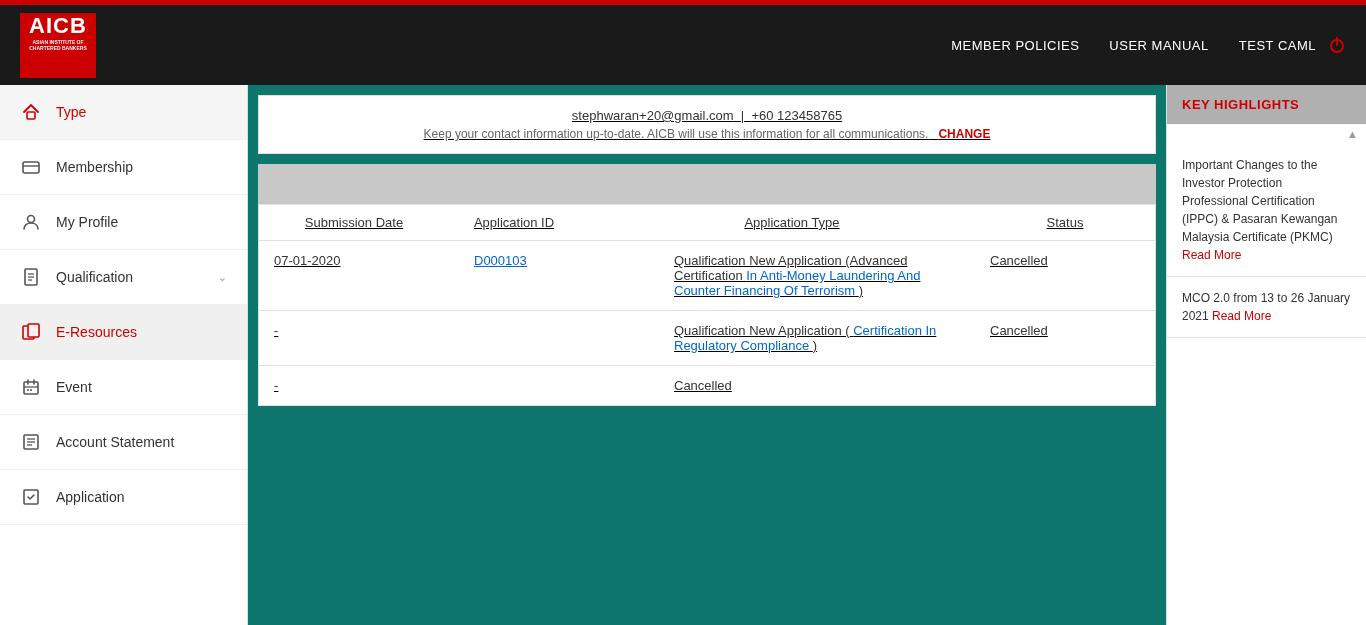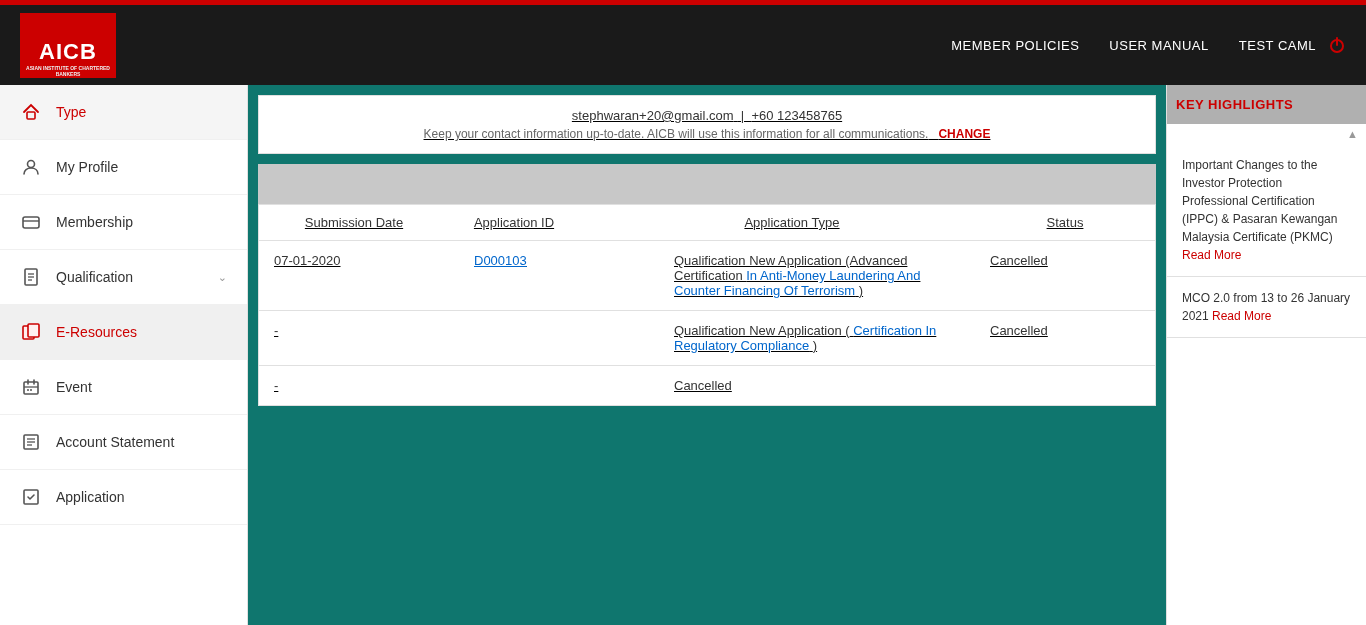--- a/index.html
+++ b/index.html
@@ -16,26 +16,26 @@
     .header {
       background: #1a1a1a;
       height: 80px;
       display: flex;
       align-items: center;
       justify-content: space-between;
       padding: 0 20px;
     }
     .logo-box {
       background: #cc0000;
-      width: 96px;
+      width: 76px;
       height: 65px;
       display: flex;
       flex-direction: column;
       align-items: center;
-      justify-content: flex-end;
+      justify-content: flex-start;
       color: white;
       font-weight: bold;
     }
     .logo-box .logo-text {
       font-size: 22px;
       font-weight: 900;
       letter-spacing: 1px;
     }
     .logo-box .logo-sub {
       font-size: 5px;
@@ -187,21 +187,21 @@
       width: 200px;
       flex-shrink: 0;
       background: #ffffff;
       border-left: 1px solid #e0e0e0;
     }
     .key-highlights-header {
       background: #b0b0b0;
       color: #cc0000;
       font-weight: bold;
       font-size: 13px;
-      padding: 12px 9px;
+      padding: 12px 15px;
       letter-spacing: 0.5px;
     }
     .highlight-item {
       padding: 12px 15px;
       border-bottom: 1px solid #e0e0e0;
       font-size: 12px;
       line-height: 1.5;
       color: #333;
     }
     .highlight-item .read-more {
@@ -248,35 +248,35 @@
           <path d="M2 9L9 2l7 7" stroke="#cc0000" stroke-width="1.8" stroke-linecap="round"></path>
           <rect x="5" y="9" width="8" height="7" rx="1" stroke="#cc0000" stroke-width="1.6" fill="none"></rect>
         </svg>
       </span>
       <span>Type</span>
     </div>
 
     <div class="sidebar-item">
       <span class="icon">
         <svg width="18" height="18" viewBox="0 0 18 18" fill="none">
+          <rect x="1" y="4" width="16" height="11" rx="2" stroke="#555" stroke-width="1.6"></rect>
+          <line x1="1" y1="8" x2="17" y2="8" stroke="#555" stroke-width="1.4"></line>
+        </svg>
+      </span>
+      <span>Membership</span>
+    </div>
+
+    <div class="sidebar-item">
+      <span class="icon">
+        <svg width="18" height="18" viewBox="0 0 18 18" fill="none">
           <circle cx="9" cy="6" r="3.5" stroke="#555" stroke-width="1.6"></circle>
           <path d="M2 16c0-3.866 3.134-6 7-6s7 2.134 7 6" stroke="#555" stroke-width="1.6" stroke-linecap="round"></path>
         </svg>
       </span>
       <span>My Profile</span>
-    </div>
-
-    <div class="sidebar-item">
-      <span class="icon">
-        <svg width="18" height="18" viewBox="0 0 18 18" fill="none">
-          <rect x="1" y="4" width="16" height="11" rx="2" stroke="#555" stroke-width="1.6"></rect>
-          <line x1="1" y1="8" x2="17" y2="8" stroke="#555" stroke-width="1.4"></line>
-        </svg>
-      </span>
-      <span>Membership</span>
     </div>
 
     <div class="sidebar-item">
       <span class="icon">
         <svg width="18" height="18" viewBox="0 0 18 18" fill="none">
           <rect x="3" y="1" width="12" height="16" rx="1" stroke="#555" stroke-width="1.6"></rect>
           <line x1="6" y1="6" x2="12" y2="6" stroke="#555" stroke-width="1.3"></line>
           <line x1="6" y1="9" x2="12" y2="9" stroke="#555" stroke-width="1.3"></line>
           <line x1="6" y1="12" x2="10" y2="12" stroke="#555" stroke-width="1.3"></line>
         </svg>

